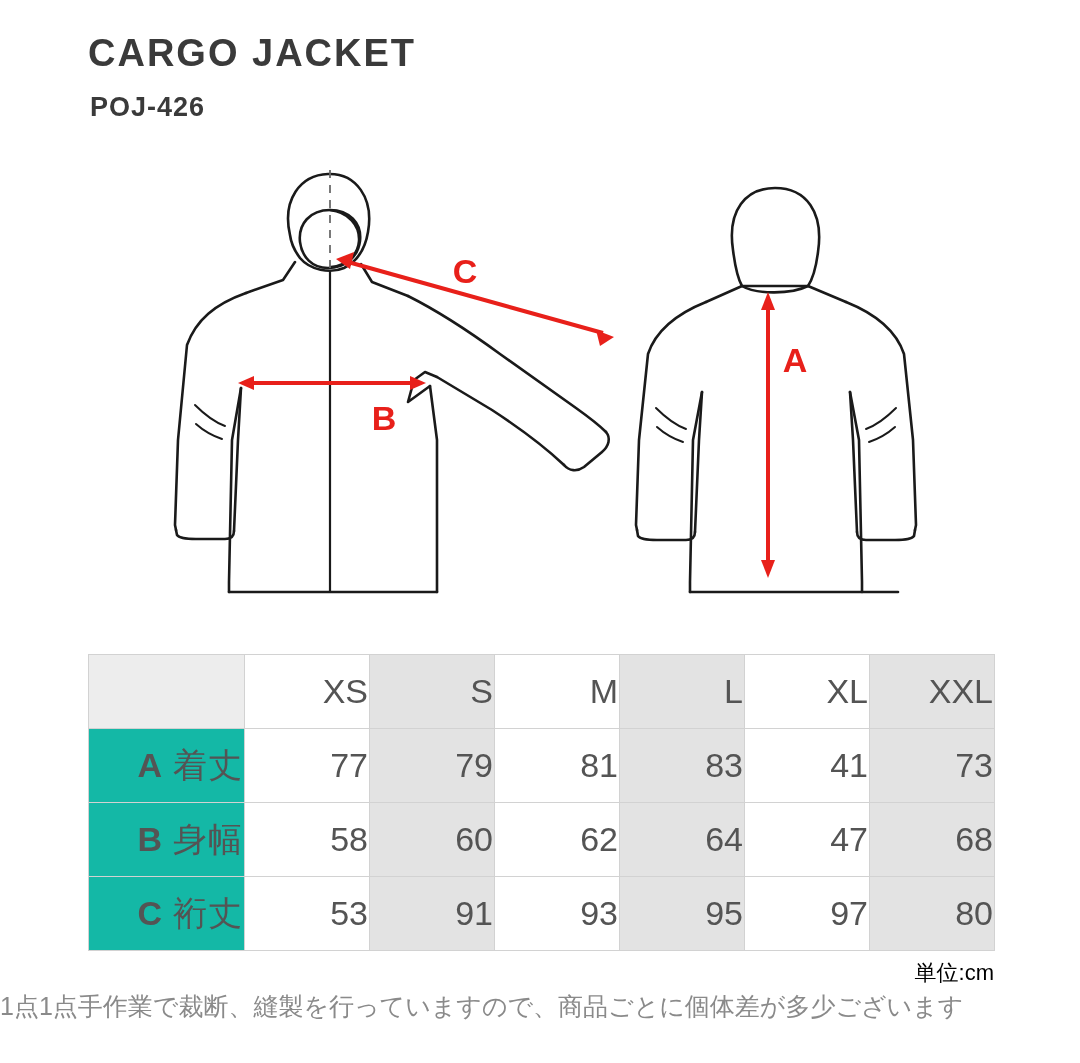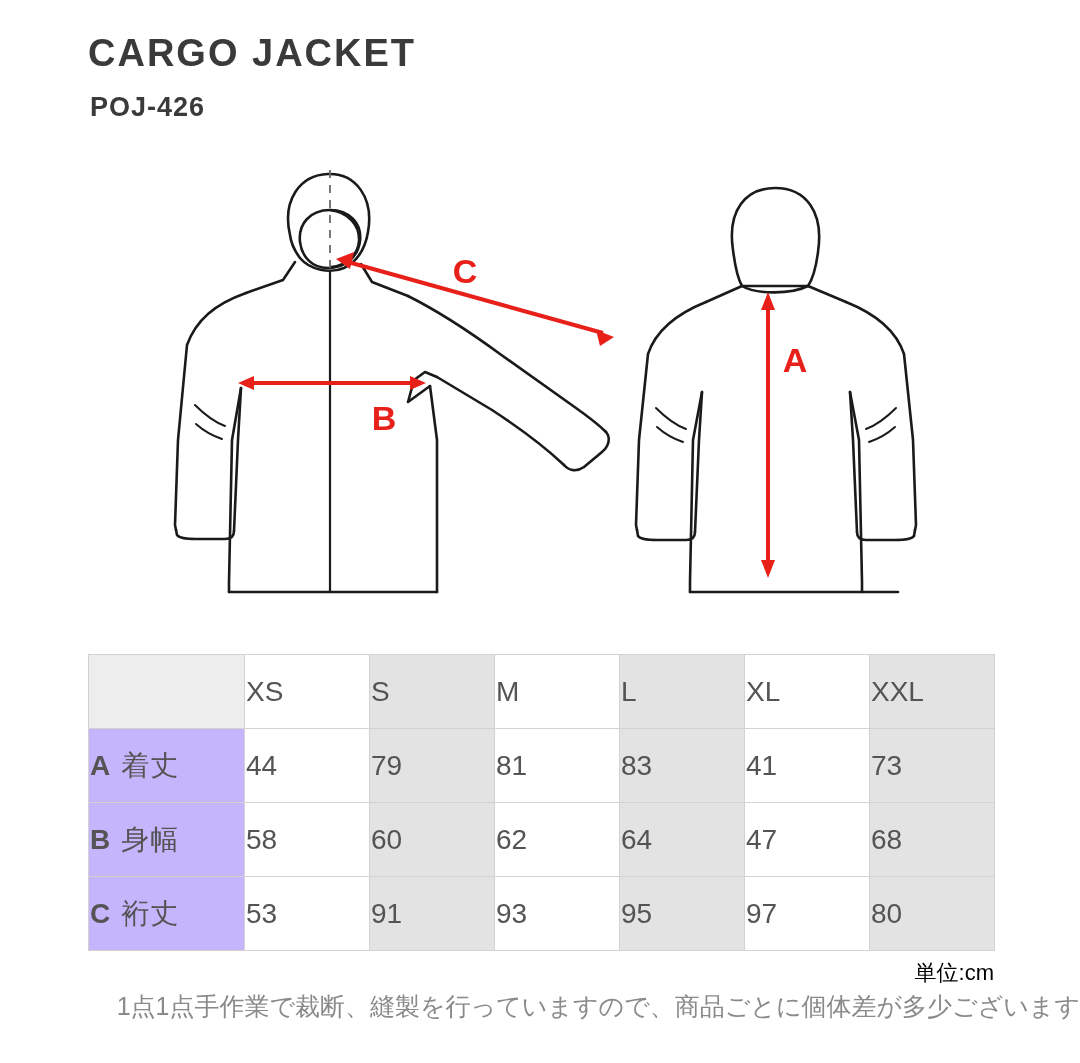--- a/index.html
+++ b/index.html
@@ -52,53 +52,53 @@
     width: 906px;
   }
   table.size-table {
     border-collapse: collapse;
     width: 906px;
     table-layout: fixed;
   }
   table.size-table td, table.size-table th {
     border: 1px solid #d2d2d2;
     height: 71px;
-    text-align: left;
+    text-align: right;
     vertical-align: middle;
-    font-size: 28px;
+    font-size: 34px;
     font-weight: normal;
     color: #545454;
   }
   table.size-table th {
     font-weight: normal;
   }
   col.c-label { width: 156px; }
   col.c-size  { width: 125px; }
   .cell-shade-b { background: #e3e3e3; }
   .cell-white { background: #ffffff; }
   .hdr-label { background: #ededed; }
   .row-label {
-    background: #c4b5fd;
+    background: #14b8a6;
     font-size: 25px;
     letter-spacing: 1px;
   }
   .row-label .lbl-letter { font-weight: bold; margin-right: 10px; }
   .unit {
     position: absolute;
     right: 86px;
     top: 958px;
     font-size: 22px;
     color: #000000;
   }
   .note {
     position: absolute;
     left: 0;
     right: 0;
     top: 990px;
-    text-align: right;
+    text-align: left;
     font-size: 25px;
     color: #8a8a8a;
     letter-spacing: 0px;
   }
 </style>
 </head>
 <body>
 
 <div class="page">
 
@@ -212,21 +212,21 @@
           <th class="cell-shade-b">L</th>
           <th class="cell-white">XL</th>
           <th class="cell-shade-b">XXL</th>
         </tr>
       </thead>
       <tbody>
         <tr>
           <td class="row-label">
             <span class="lbl-letter">A</span><span>着丈</span>
           </td>
-          <td class="cell-white">44</td>
+          <td class="cell-white">77</td>
           <td class="cell-shade-b">79</td>
           <td class="cell-white">81</td>
           <td class="cell-shade-b">83</td>
           <td class="cell-white">41</td>
           <td class="cell-shade-b">73</td>
         </tr>
         <tr>
           <td class="row-label">
             <span class="lbl-letter">B</span><span>身幅</span>
           </td>

